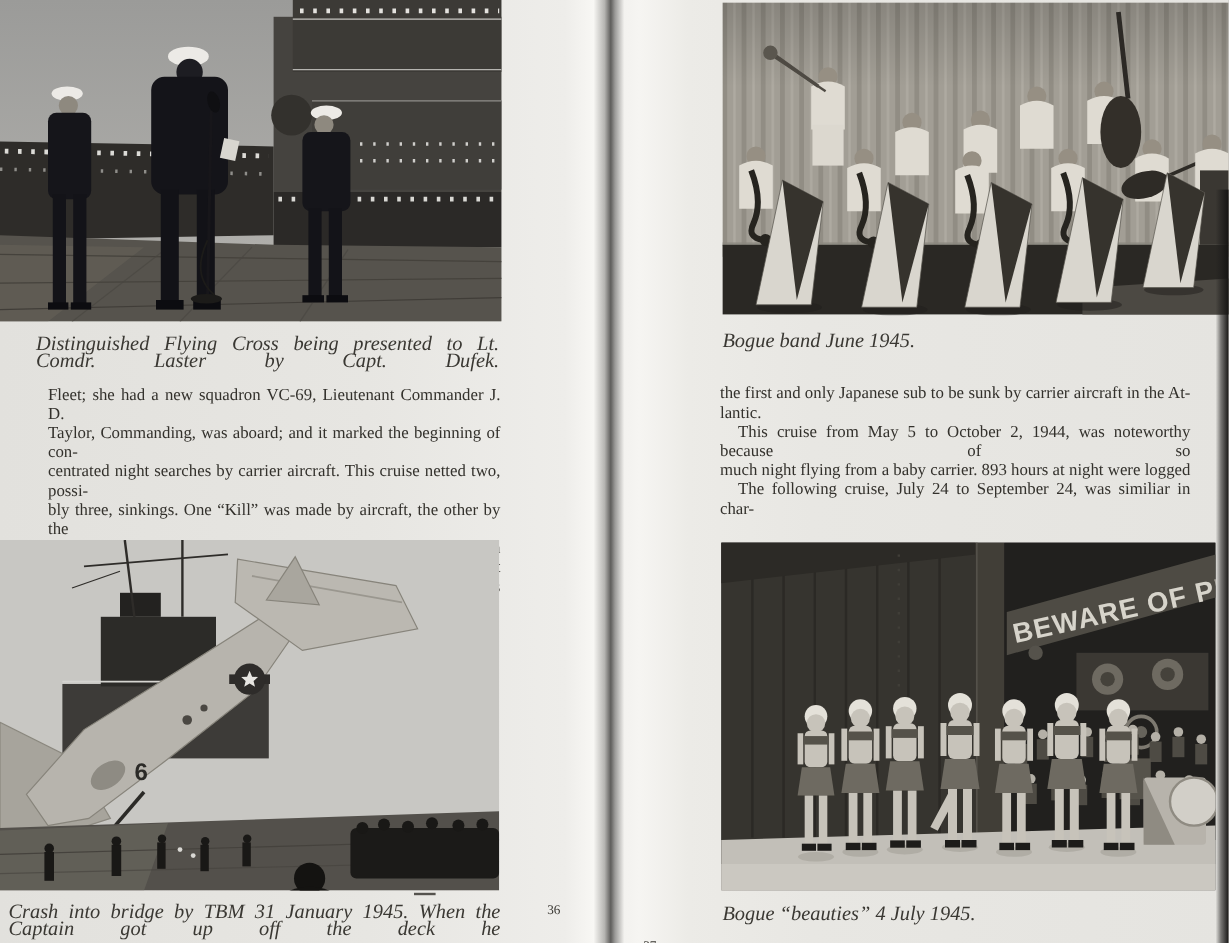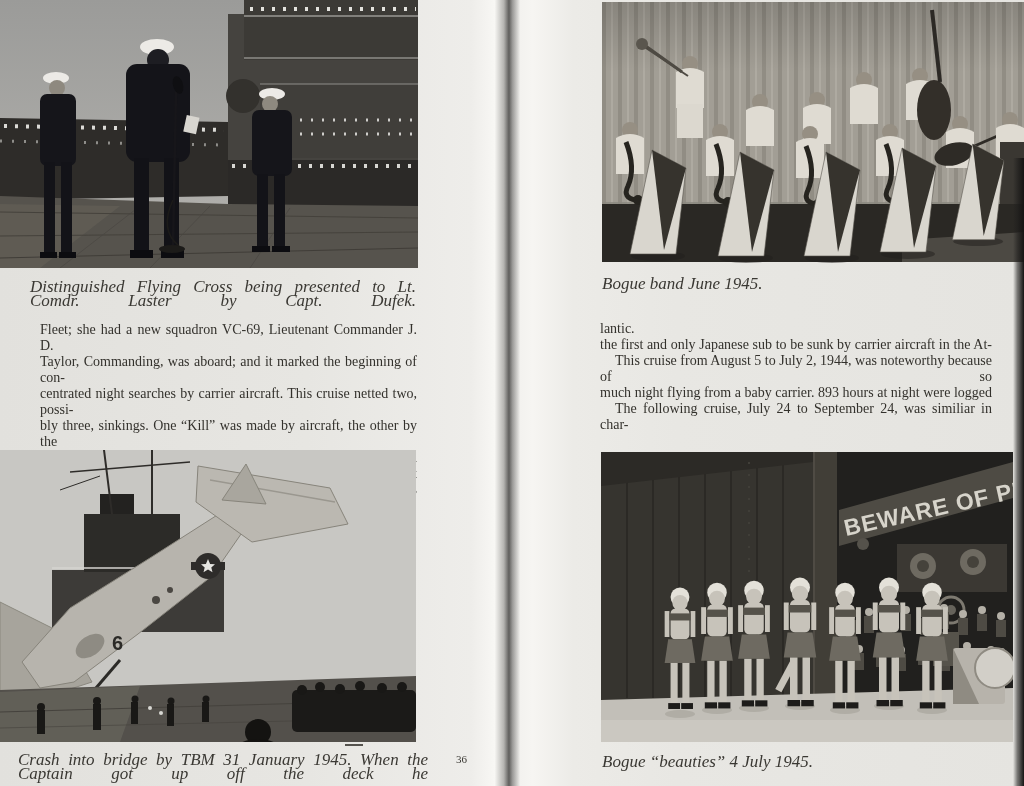--- a/index.html
+++ b/index.html
@@ -175,21 +175,21 @@
         <circle cx="320" cy="237" r="5"></circle>
         <circle cx="340" cy="239" r="5"></circle>
       <circle cx="360" cy="236" r="5"></circle>
         <circle cx="382" cy="238" r="5"></circle>
         <circle cx="402" cy="237" r="5"></circle>
       <circle cx="258" cy="282" r="13" fill="#141311"></circle>
       <ellipse cx="258" cy="299" rx="22" ry="10" fill="#141311"></ellipse>
     </g>
   </svg>
 
-  <div class="cap" style="left:18px;top:753px;width:410px;">
+  <div class="cap" style="left:7px;top:753px;width:410px;">
     <div class="jus">Crash into bridge by TBM 31 January 1945.  When the Captain got up off the deck he</div>
   </div>
 
   <div class="pnum" style="left:456px;top:753px;">36</div>
 
   <div class="stray"></div>
 
   <svg class="photo" style="left:602px;top:2px" width="422" height="261" viewBox="0 0 422 261">
     <defs>
       <pattern id="p2curt" width="16" height="20" patternUnits="userSpaceOnUse">
@@ -259,23 +259,23 @@
       <use href="#p2stand" transform="translate(146,150)"></use>
       <use href="#p2stand" transform="translate(232,150)"></use>
       <use href="#p2stand" transform="translate(308,146)"></use>
       <use href="#p2stand" transform="translate(378,142) scale(.92)"></use>
     </g>
   </svg>
 
   <div class="cap" style="left:602px;top:277px;">Bogue band June 1945.</div>
 
   <div class="body-col" style="left:600px;top:321px;width:392px;">
+    <div class="ln jus">the first and only Japanese sub to be sunk by carrier aircraft in the At-</div>
     <div class="ln">lantic.</div>
-    <div class="ln jus">the first and only Japanese sub to be sunk by carrier aircraft in the At-</div>
-    <div class="ln jus ind">This cruise from August 5 to July 2, 1944, was noteworthy because of so</div>
+    <div class="ln jus ind">This cruise from May 5 to October 2, 1944, was noteworthy because of so</div>
     <div class="ln jus">much night flying from a baby carrier.  893 hours at night were logged</div>
     <div class="ln jus ind">The following cruise, July 24 to September 24, was similiar in char-</div>
   </div>
 
   <svg class="photo" style="left:601px;top:452px" width="412" height="290" viewBox="0 0 412 290">
     <defs>
       <g id="p4c">
         <circle cx="0" cy="-8" r="4" fill="#b4b0a7"></circle>
         <rect x="-5" y="-4" width="10" height="17" fill="#4e4b44"></rect>
       </g>

